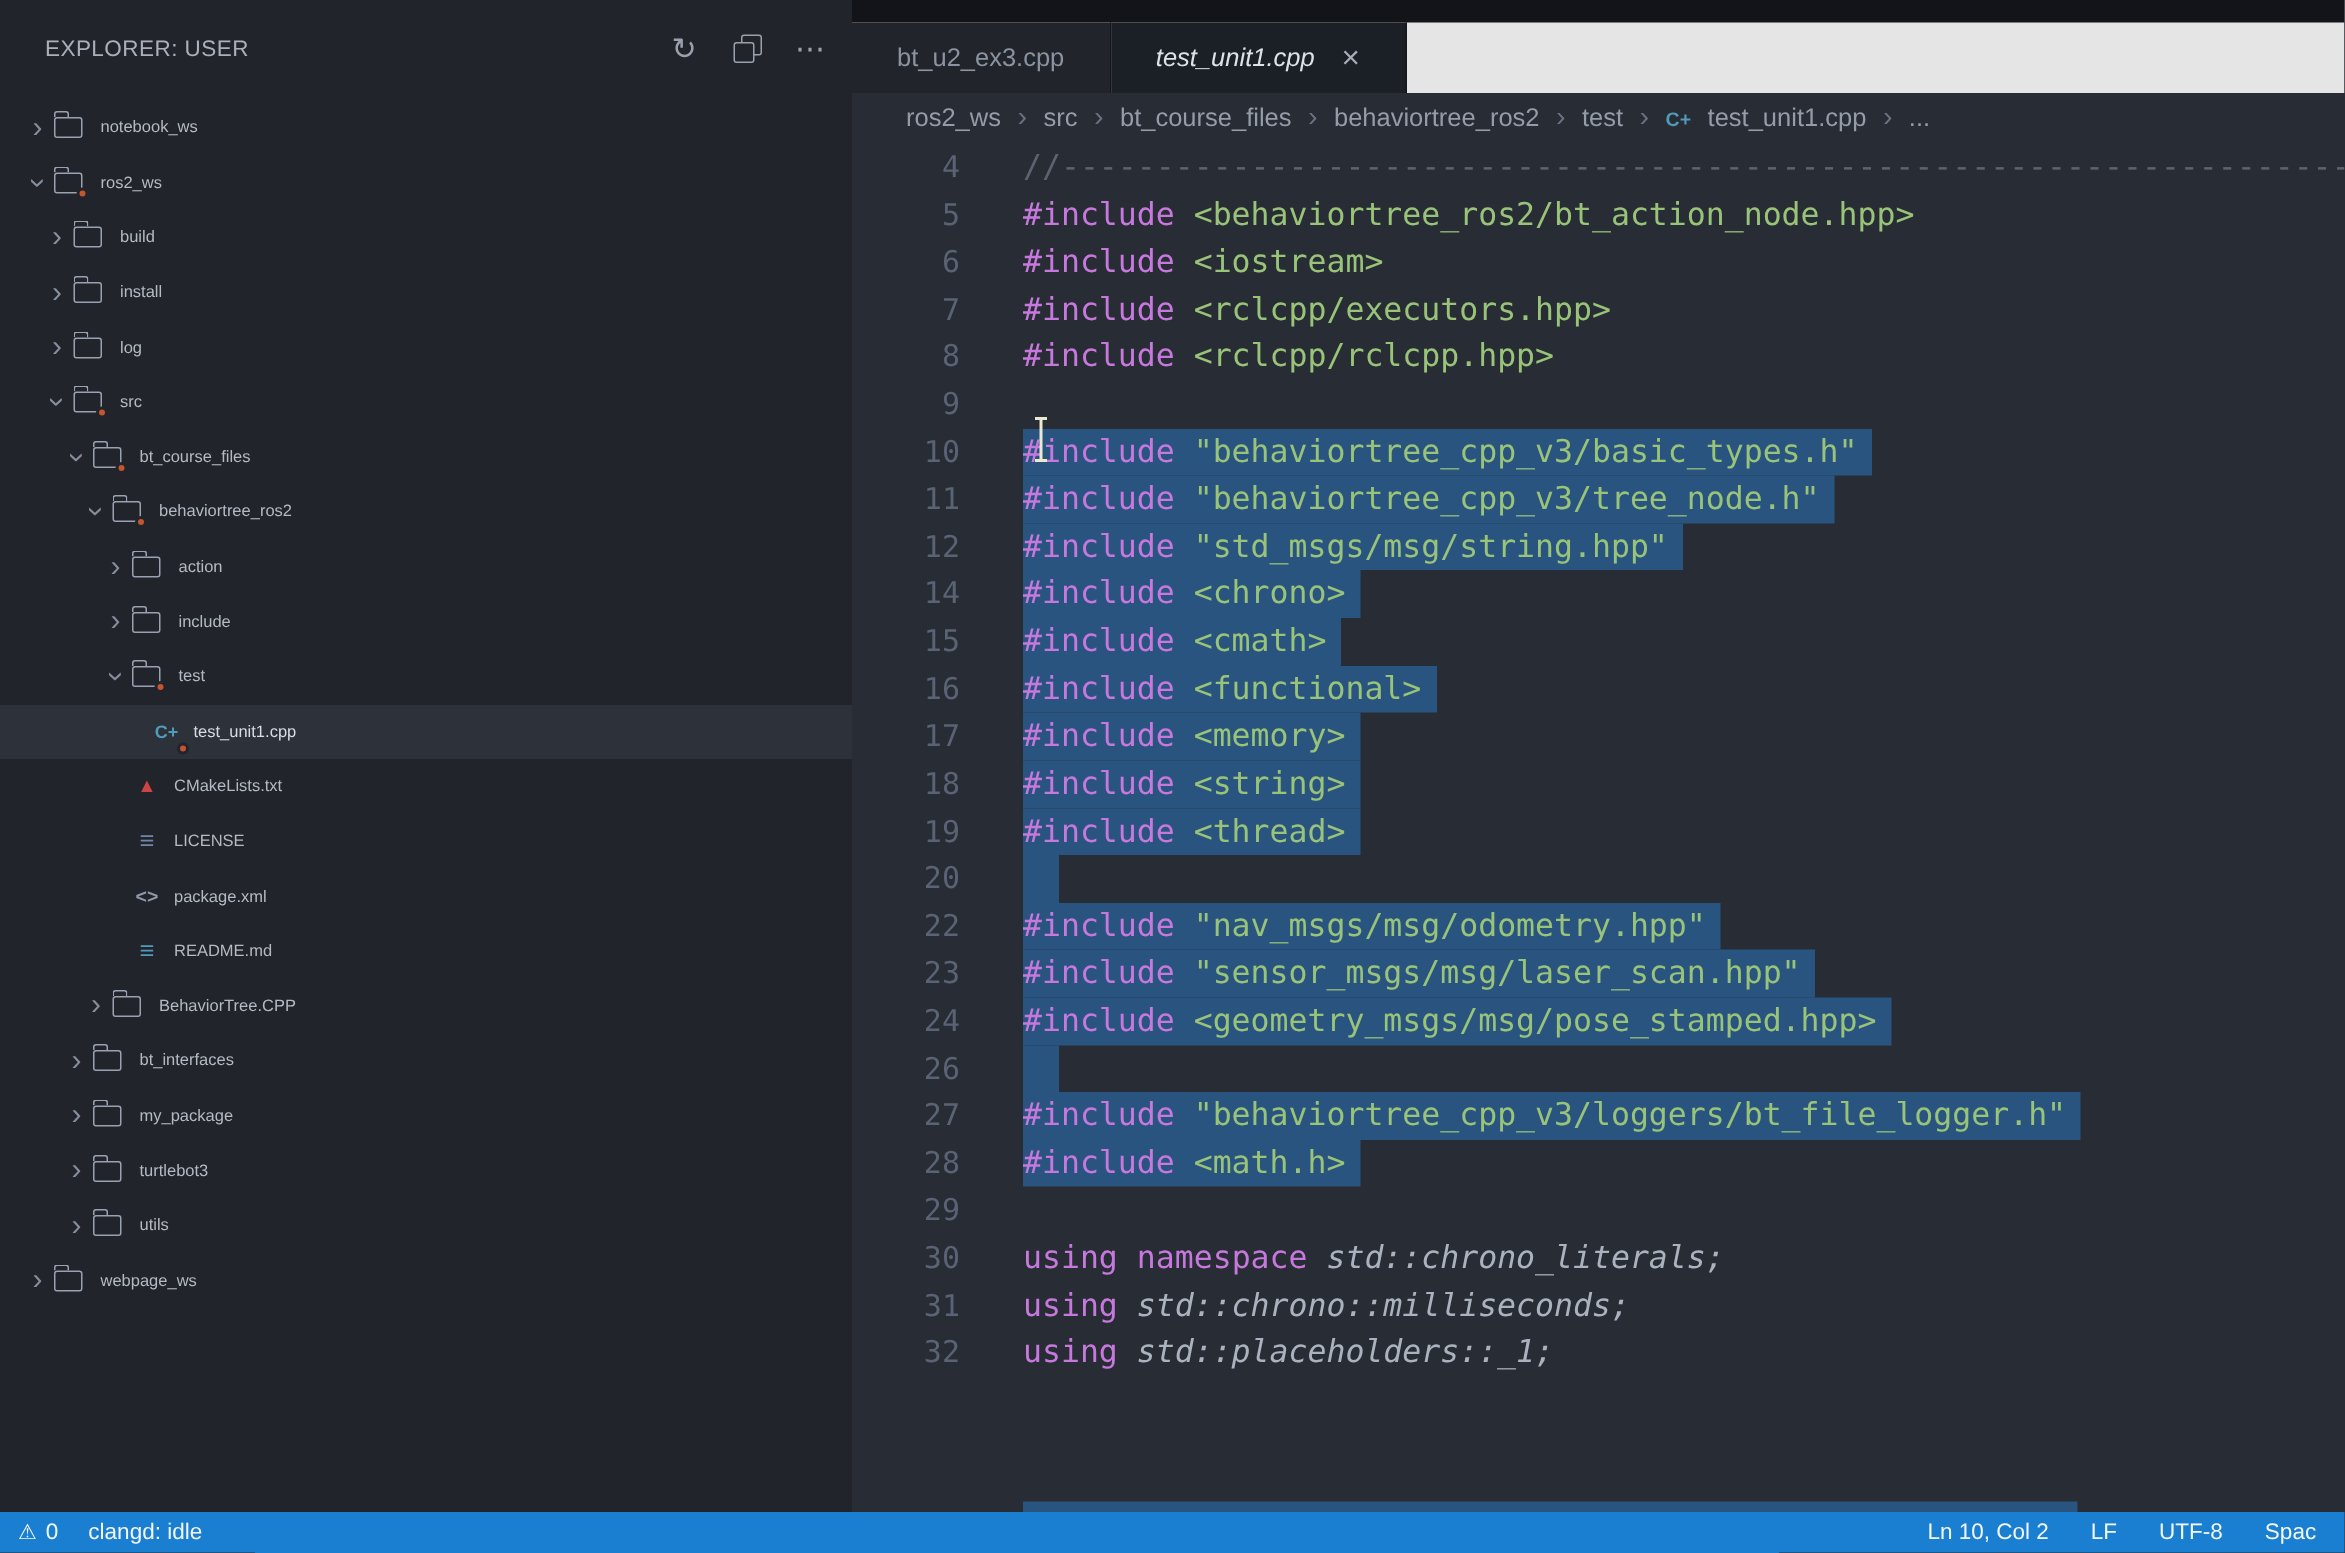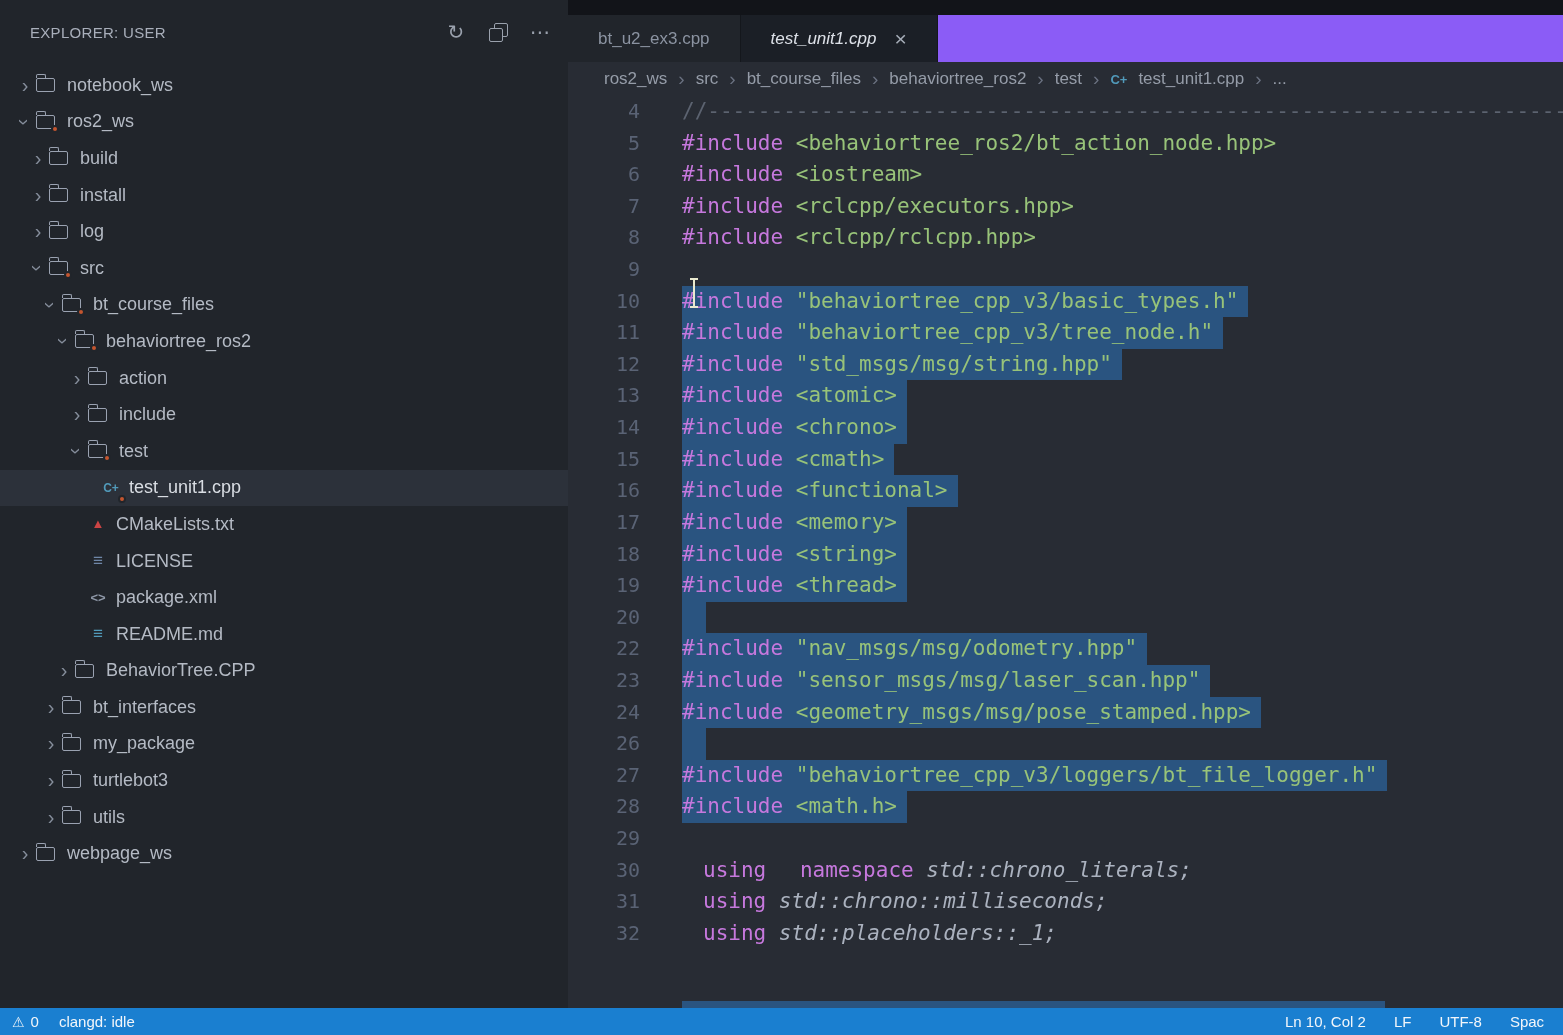--- a/index.html
+++ b/index.html
@@ -26,45 +26,45 @@
   .fold::before{content:"";position:absolute;top:-5px;left:-1.5px;width:8px;height:3px;
                 border:1.5px solid #9aa2b1;border-bottom:0;border-radius:2px 2px 0 0;}
   .ficon{width:20px;height:20px;margin-right:8px;position:relative;text-align:center;line-height:20px;flex:none;}
   .ficon-cpp{color:var(--file-accent);font-weight:bold;font-size:12px;}
   .ficon-cmake{color:#cc4444;font-size:13px;}
   .ficon-license{color:#6f87a8;font-size:17px;}
   .ficon-xml{color:#8f98a8;font-size:13px;font-weight:bold;}
   .ficon-md{color:var(--file-accent);font-size:17px;}
   .dot{position:absolute;right:-5px;bottom:-5px;width:8px;height:8px;border-radius:50%;
        background:var(--modified-dot);border:2px solid var(--sidebar-bg);}
-  .lab{font-size:18px;color:#b4bac4;white-space:nowrap;}
+  .lab{font-size:11px;color:#b4bac4;white-space:nowrap;}
   .row.selected .lab{color:#d9dde3;}
 
   
   .editor{position:absolute;left:568px;top:0;right:0;bottom:27px;background:var(--editor-bg);overflow:hidden;}
-  .tabstrip{height:62px;background:#8b5cf6;position:relative;display:flex;align-items:flex-end;}
+  .tabstrip{height:62px;background:#e5e5e5;position:relative;display:flex;align-items:flex-end;}
   .strip-top{position:absolute;top:0;left:0;right:0;height:15px;background:#121419;}
   .tab{height:47px;display:flex;align-items:center;padding:0 30px;font-size:17px;color:#8b93a1;
        background:#21252b;border-right:1px solid #14171c;position:relative;z-index:1;cursor:pointer;}
   .tab.active{background:#1b1f26;color:#dde1e8;font-style:italic;}
   .tclose{margin-left:18px;font-size:21px;color:#a6adb8;font-style:normal;line-height:1;}
   .breadcrumb{height:34px;display:flex;align-items:center;padding-left:36px;font-size:17px;color:#959ca8;gap:11px;white-space:nowrap;}
   .bc-sep{color:#6a7180;font-size:19px;}
   .bc-ficon{color:var(--file-accent);font-weight:bold;font-size:13px;}
 
   .code{position:absolute;left:0;top:96px;right:0;bottom:0;overflow:hidden;
         font-family:"DejaVu Sans Mono",monospace;font-size:21px;}
   .cl{display:flex;height:31.62px;line-height:31.62px;white-space:pre;}
   .g{flex:none;width:114px;padding-right:42px;text-align:right;color:#5a6375;font-size:20px;}
   .lt{flex:1;color:var(--plain);}
   .selbg{background:var(--selection);display:inline-block;padding-right:10px;height:31.62px;}
   .selempty{width:24px;padding-right:0;}
   .tk-c{color:var(--comment);}
   .tk-d{color:var(--keyword);}
-  .tk-k{color:var(--keyword);margin-left:21px;}
+  .tk-k{color:var(--keyword);}
   .tk-s{color:var(--string);}
   .tk-h{color:var(--string);}
   .tk-p{color:var(--plain);font-style:italic;}
 
   .ibeam{position:absolute;left:120px;top:276px;width:12px;height:34px;z-index:6;}
   .ibeam::before{content:"";position:absolute;left:5px;top:2px;bottom:2px;width:2px;background:#e9e9cf;}
   .ibeam::after{content:"";position:absolute;left:2px;right:2px;top:2px;height:2px;background:#e9e9cf;
                 box-shadow:0 28px 0 #e9e9cf;}
   .bottom-sel{position:absolute;left:114px;top:1001px;width:703px;height:7px;background:var(--selection);}
 
@@ -242,21 +242,20 @@
   <div class="code" id="code">
       <div class="cl"><div class="g">4</div><div class="lt"><span class="tk-c">//--------------------------------------------------------------------------------</span></div></div>
       <div class="cl"><div class="g">5</div><div class="lt"><span class="tk-d">#include </span><span class="tk-h">&lt;behaviortree_ros2/bt_action_node.hpp&gt;</span></div></div>
       <div class="cl"><div class="g">6</div><div class="lt"><span class="tk-d">#include </span><span class="tk-h">&lt;iostream&gt;</span></div></div>
       <div class="cl"><div class="g">7</div><div class="lt"><span class="tk-d">#include </span><span class="tk-h">&lt;rclcpp/executors.hpp&gt;</span></div></div>
       <div class="cl"><div class="g">8</div><div class="lt"><span class="tk-d">#include </span><span class="tk-h">&lt;rclcpp/rclcpp.hpp&gt;</span></div></div>
       <div class="cl"><div class="g">9</div><div class="lt"></div></div>
       <div class="cl"><div class="g">10</div><div class="lt"><span class="selbg"><span class="tk-d">#include </span><span class="tk-s">"behaviortree_cpp_v3/basic_types.h"</span></span></div></div>
       <div class="cl"><div class="g">11</div><div class="lt"><span class="selbg"><span class="tk-d">#include </span><span class="tk-s">"behaviortree_cpp_v3/tree_node.h"</span></span></div></div>
       <div class="cl"><div class="g">12</div><div class="lt"><span class="selbg"><span class="tk-d">#include </span><span class="tk-s">"std_msgs/msg/string.hpp"</span></span></div></div>
-      <div class="cl"><div class="g">13</div><div class="lt"><span class="selbg"><span class="tk-d">#include </span><span class="tk-h">&lt;atomic&gt;</span></span></div></div>
       <div class="cl"><div class="g">14</div><div class="lt"><span class="selbg"><span class="tk-d">#include </span><span class="tk-h">&lt;chrono&gt;</span></span></div></div>
       <div class="cl"><div class="g">15</div><div class="lt"><span class="selbg"><span class="tk-d">#include </span><span class="tk-h">&lt;cmath&gt;</span></span></div></div>
       <div class="cl"><div class="g">16</div><div class="lt"><span class="selbg"><span class="tk-d">#include </span><span class="tk-h">&lt;functional&gt;</span></span></div></div>
       <div class="cl"><div class="g">17</div><div class="lt"><span class="selbg"><span class="tk-d">#include </span><span class="tk-h">&lt;memory&gt;</span></span></div></div>
       <div class="cl"><div class="g">18</div><div class="lt"><span class="selbg"><span class="tk-d">#include </span><span class="tk-h">&lt;string&gt;</span></span></div></div>
       <div class="cl"><div class="g">19</div><div class="lt"><span class="selbg"><span class="tk-d">#include </span><span class="tk-h">&lt;thread&gt;</span></span></div></div>
       <div class="cl"><div class="g">20</div><div class="lt"><span class="selbg selempty"></span></div></div>
       <div class="cl"><div class="g">22</div><div class="lt"><span class="selbg"><span class="tk-d">#include </span><span class="tk-s">"nav_msgs/msg/odometry.hpp"</span></span></div></div>
       <div class="cl"><div class="g">23</div><div class="lt"><span class="selbg"><span class="tk-d">#include </span><span class="tk-s">"sensor_msgs/msg/laser_scan.hpp"</span></span></div></div>
       <div class="cl"><div class="g">24</div><div class="lt"><span class="selbg"><span class="tk-d">#include </span><span class="tk-h">&lt;geometry_msgs/msg/pose_stamped.hpp&gt;</span></span></div></div>

